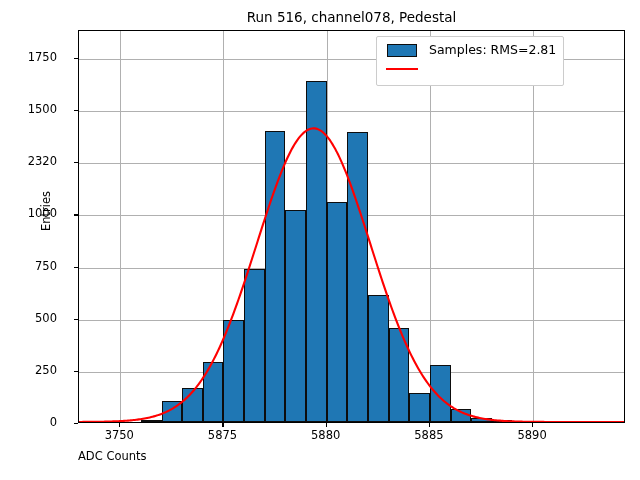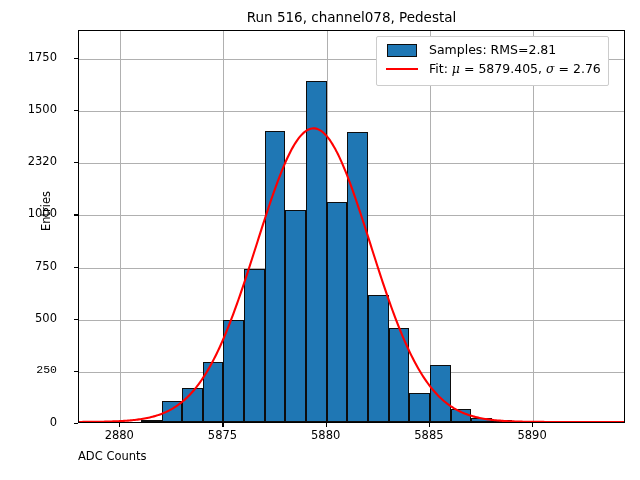--- a/index.html
+++ b/index.html
@@ -116,37 +116,37 @@
       </div>
     <svg class="fit-layer" id="fit-layer" viewBox="0 0 547 393" preserveAspectRatio="none">
       <path id="fit-path" fill="none" stroke="#ff0000" stroke-width="2.1" vector-effect="non-scaling-stroke" d="M0.00,392.94 L1.37,392.94 L2.73,392.93 L4.10,392.92 L5.47,392.91 L6.84,392.91 L8.21,392.90 L9.57,392.89 L10.94,392.87 L12.31,392.86 L13.68,392.85 L15.04,392.83 L16.41,392.82 L17.78,392.80 L19.14,392.78 L20.51,392.76 L21.88,392.74 L23.25,392.71 L24.62,392.69 L25.98,392.66 L27.35,392.63 L28.72,392.59 L30.09,392.55 L31.45,392.51 L32.82,392.47 L34.19,392.42 L35.55,392.37 L36.92,392.32 L38.29,392.26 L39.66,392.19 L41.03,392.13 L42.39,392.05 L43.76,391.97 L45.13,391.88 L46.49,391.79 L47.86,391.69 L49.23,391.58 L50.60,391.47 L51.96,391.35 L53.33,391.21 L54.70,391.07 L56.07,390.92 L57.44,390.76 L58.80,390.58 L60.17,390.40 L61.54,390.20 L62.90,389.99 L64.27,389.76 L65.64,389.52 L67.01,389.26 L68.38,388.99 L69.74,388.70 L71.11,388.39 L72.48,388.06 L73.85,387.71 L75.21,387.34 L76.58,386.94 L77.95,386.53 L79.31,386.09 L80.68,385.62 L82.05,385.12 L83.42,384.60 L84.79,384.05 L86.15,383.46 L87.52,382.85 L88.89,382.20 L90.26,381.51 L91.62,380.79 L92.99,380.03 L94.36,379.23 L95.72,378.39 L97.09,377.51 L98.46,376.59 L99.83,375.62 L101.20,374.60 L102.56,373.54 L103.93,372.42 L105.30,371.26 L106.66,370.04 L108.03,368.77 L109.40,367.44 L110.77,366.05 L112.13,364.61 L113.50,363.10 L114.87,361.53 L116.24,359.90 L117.61,358.21 L118.97,356.45 L120.34,354.62 L121.71,352.73 L123.07,350.76 L124.44,348.73 L125.81,346.62 L127.18,344.44 L128.54,342.19 L129.91,339.87 L131.28,337.47 L132.65,335.00 L134.02,332.45 L135.38,329.82 L136.75,327.12 L138.12,324.34 L139.48,321.49 L140.85,318.56 L142.22,315.56 L143.59,312.48 L144.96,309.33 L146.32,306.10 L147.69,302.81 L149.06,299.44 L150.43,296.00 L151.79,292.49 L153.16,288.92 L154.53,285.28 L155.89,281.57 L157.26,277.81 L158.63,273.99 L160.00,270.11 L161.37,266.18 L162.73,262.20 L164.10,258.17 L165.47,254.10 L166.84,249.98 L168.20,245.83 L169.57,241.65 L170.94,237.43 L172.30,233.20 L173.67,228.94 L175.04,224.66 L176.41,220.37 L177.78,216.08 L179.14,211.78 L180.51,207.49 L181.88,203.20 L183.24,198.93 L184.61,194.67 L185.98,190.44 L187.35,186.23 L188.71,182.07 L190.08,177.94 L191.45,173.85 L192.82,169.82 L194.19,165.84 L195.55,161.93 L196.92,158.08 L198.29,154.31 L199.65,150.61 L201.02,147.01 L202.39,143.49 L203.76,140.06 L205.13,136.74 L206.49,133.52 L207.86,130.42 L209.23,127.43 L210.60,124.56 L211.96,121.82 L213.33,119.20 L214.70,116.72 L216.06,114.38 L217.43,112.18 L218.80,110.12 L220.17,108.22 L221.54,106.47 L222.90,104.87 L224.27,103.43 L225.64,102.15 L227.01,101.03 L228.37,100.08 L229.74,99.29 L231.11,98.68 L232.47,98.23 L233.84,97.95 L235.21,97.83 L236.58,97.89 L237.95,98.12 L239.31,98.52 L240.68,99.09 L242.05,99.83 L243.41,100.73 L244.78,101.79 L246.15,103.03 L247.52,104.42 L248.88,105.97 L250.25,107.67 L251.62,109.53 L252.99,111.54 L254.36,113.70 L255.72,116.00 L257.09,118.44 L258.46,121.01 L259.82,123.72 L261.19,126.55 L262.56,129.50 L263.93,132.57 L265.29,135.76 L266.66,139.05 L268.03,142.44 L269.40,145.93 L270.77,149.52 L272.13,153.18 L273.50,156.93 L274.87,160.76 L276.23,164.65 L277.60,168.61 L278.97,172.63 L280.34,176.70 L281.71,180.81 L283.07,184.97 L284.44,189.17 L285.81,193.39 L287.18,197.64 L288.54,201.91 L289.91,206.19 L291.28,210.49 L292.64,214.78 L294.01,219.08 L295.38,223.37 L296.75,227.65 L298.12,231.91 L299.48,236.16 L300.85,240.38 L302.22,244.57 L303.59,248.73 L304.95,252.86 L306.32,256.94 L307.69,260.99 L309.05,264.98 L310.42,268.93 L311.79,272.82 L313.16,276.66 L314.53,280.44 L315.89,284.16 L317.26,287.82 L318.63,291.42 L319.99,294.95 L321.36,298.41 L322.73,301.80 L324.10,305.12 L325.46,308.36 L326.83,311.54 L328.20,314.64 L329.57,317.66 L330.94,320.62 L332.30,323.49 L333.67,326.29 L335.04,329.01 L336.40,331.66 L337.77,334.23 L339.14,336.73 L340.51,339.15 L341.88,341.50 L343.24,343.77 L344.61,345.97 L345.98,348.10 L347.35,350.16 L348.71,352.14 L350.08,354.06 L351.45,355.90 L352.81,357.68 L354.18,359.40 L355.55,361.05 L356.92,362.63 L358.29,364.16 L359.65,365.62 L361.02,367.02 L362.39,368.37 L363.76,369.66 L365.12,370.89 L366.49,372.08 L367.86,373.21 L369.22,374.29 L370.59,375.32 L371.96,376.30 L373.33,377.24 L374.70,378.13 L376.06,378.98 L377.43,379.79 L378.80,380.57 L380.16,381.30 L381.53,381.99 L382.90,382.65 L384.27,383.28 L385.63,383.87 L387.00,384.44 L388.37,384.97 L389.74,385.47 L391.11,385.95 L392.47,386.40 L393.84,386.82 L395.21,387.22 L396.57,387.60 L397.94,387.96 L399.31,388.29 L400.68,388.61 L402.04,388.90 L403.41,389.18 L404.78,389.44 L406.15,389.69 L407.52,389.92 L408.88,390.14 L410.25,390.34 L411.62,390.53 L412.98,390.71 L414.35,390.87 L415.72,391.03 L417.09,391.17 L418.46,391.31 L419.82,391.43 L421.19,391.55 L422.56,391.66 L423.93,391.76 L425.29,391.86 L426.66,391.95 L428.03,392.03 L429.39,392.10 L430.76,392.17 L432.13,392.24 L433.50,392.30 L434.87,392.36 L436.23,392.41 L437.60,392.46 L438.97,392.50 L440.34,392.54 L441.70,392.58 L443.07,392.62 L444.44,392.65 L445.80,392.68 L447.17,392.70 L448.54,392.73 L449.91,392.75 L451.28,392.77 L452.64,392.79 L454.01,392.81 L455.38,392.83 L456.74,392.84 L458.11,392.86 L459.48,392.87 L460.85,392.88 L462.21,392.89 L463.58,392.90 L464.95,392.91 L466.32,392.92 L467.69,392.93 L469.05,392.93 L470.42,392.94 L471.79,392.95 L473.15,392.95 L474.52,392.96 L475.89,392.96 L477.26,392.96 L478.63,392.97 L479.99,392.97 L481.36,392.97 L482.73,392.98 L484.10,392.98 L485.46,392.98 L486.83,392.98 L488.20,392.98 L489.56,392.99 L490.93,392.99 L492.30,392.99 L493.67,392.99 L495.04,392.99 L496.40,392.99 L497.77,392.99 L499.14,392.99 L500.51,392.99 L501.87,392.99 L503.24,393.00 L504.61,393.00 L505.97,393.00 L507.34,393.00 L508.71,393.00 L510.08,393.00 L511.45,393.00 L512.81,393.00 L514.18,393.00 L515.55,393.00 L516.91,393.00 L518.28,393.00 L519.65,393.00 L521.02,393.00 L522.38,393.00 L523.75,393.00 L525.12,393.00 L526.49,393.00 L527.86,393.00 L529.22,393.00 L530.59,393.00 L531.96,393.00 L533.32,393.00 L534.69,393.00 L536.06,393.00 L537.43,393.00 L538.79,393.00 L540.16,393.00 L541.53,393.00 L542.90,393.00 L544.27,393.00 L545.63,393.00 L547.00,393.00"></path>
     </svg>
   </div>
 
   <div id="y-ticks">
       <div class="tick-y" style="top: 423px;"></div>
       <div class="ticklabel-y" style="top: 415px;">0</div>
       <div class="tick-y" style="top: 370.85px;"></div>
-      <div class="ticklabel-y" style="top: 362.85px; font-family: Liberation Mono, monospace;">250</div>
+      <div class="ticklabel-y" style="top: 362.85px;">250</div>
       <div class="tick-y" style="top: 318.7px;"></div>
       <div class="ticklabel-y" style="top: 310.7px;">500</div>
       <div class="tick-y" style="top: 266.55px;"></div>
       <div class="ticklabel-y" style="top: 258.55px;">750</div>
       <div class="tick-y" style="top: 214.4px;"></div>
       <div class="ticklabel-y" style="top: 206.4px;">1000</div>
       <div class="tick-y" style="top: 162.25px;"></div>
       <div class="ticklabel-y" style="top: 154.25px;">2320</div>
       <div class="tick-y" style="top: 110.1px;"></div>
       <div class="ticklabel-y" style="top: 102.1px;">1500</div>
       <div class="tick-y" style="top: 57.95px;"></div>
       <div class="ticklabel-y" style="top: 49.95px;">1750</div>
     </div>
   <div id="x-ticks">
       <div class="tick-x" style="left: 119.28px;"></div>
-      <div class="ticklabel-x" style="left: 89.28px;">2880</div>
+      <div class="ticklabel-x" style="left: 89.28px;">3750</div>
       <div class="tick-x" style="left: 222.49px;"></div>
       <div class="ticklabel-x" style="left: 192.49px;">5875</div>
       <div class="tick-x" style="left: 325.7px;"></div>
       <div class="ticklabel-x" style="left: 295.7px;">5880</div>
       <div class="tick-x" style="left: 428.91px;"></div>
       <div class="ticklabel-x" style="left: 398.91px;">5885</div>
       <div class="tick-x" style="left: 532.11px;"></div>
       <div class="ticklabel-x" style="left: 502.11px;">5890</div>
     </div>
 
@@ -157,19 +157,16 @@
     <div class="legend-row">
       <span class="legend-key">
         <span class="key-patch"></span>
       </span>
       <span class="legend-text">Samples: RMS=2.81</span>
     </div>
     <div class="legend-row">
       <span class="legend-key">
         <span class="key-line"></span>
       </span>
-      <span class="legend-text">
-        Fit: <i>μ</i> = <span id="fit-mu">5879.405</span>, <i>σ</i> = <span id="fit-sigma">2.76</span>
-      </span>
     </div>
   </div>
 
 </div>
 
 </body></html>

